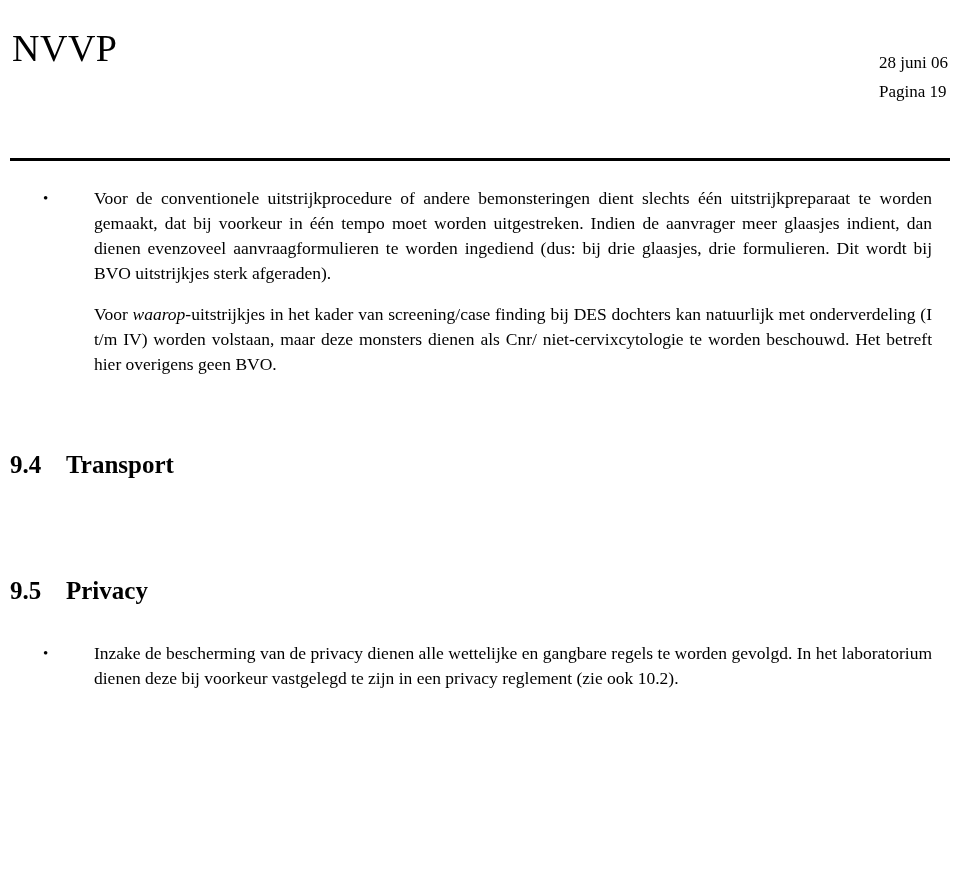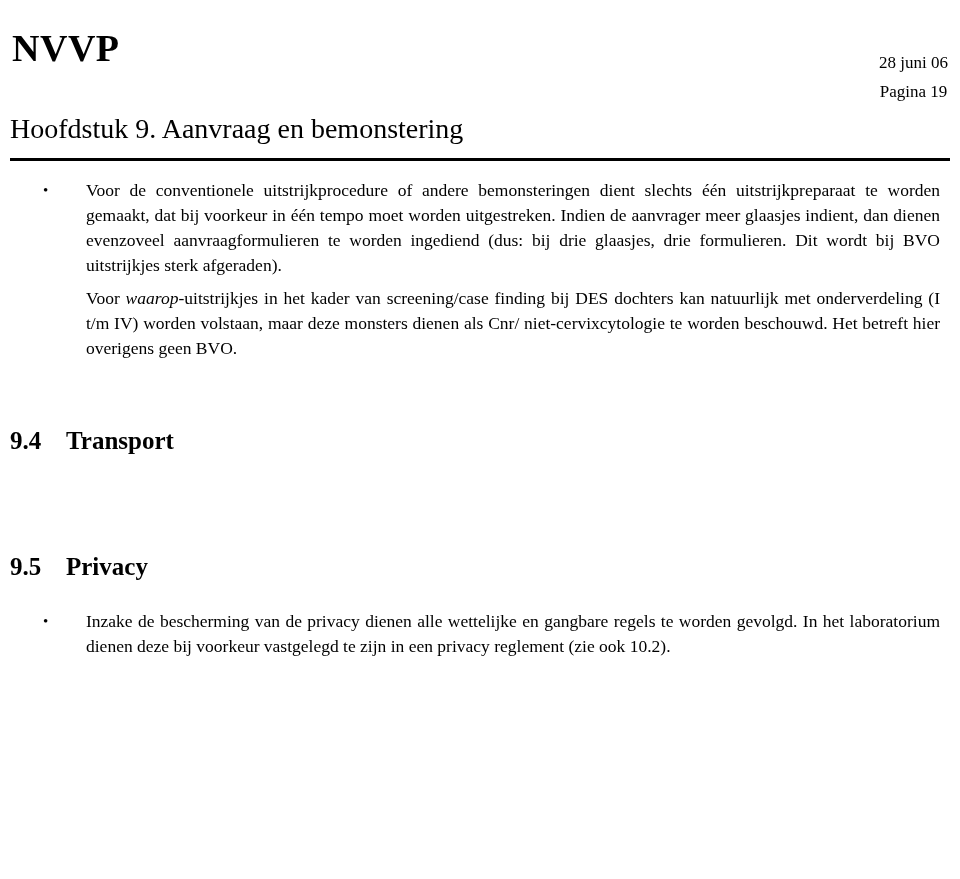--- a/index.html
+++ b/index.html
@@ -27,30 +27,30 @@
     position: relative;
     padding: 26px 12px 0 10px;
     height: 120px;
     box-sizing: border-box;
   }
   .brand {
     position: absolute;
     left: 12px;
     top: 26px;
     font-family: "Liberation Serif", "DejaVu Serif", serif;
-    font-weight: bold;
+    font-weight: normal;
     font-size: 38px;
     line-height: 44px;
     letter-spacing: 0.5px;
   }
   .header-meta {
     position: absolute;
     right: 12px;
     top: 48px;
-    text-align: center;
+    text-align: left;
     font-size: 17px;
     line-height: 29px;
     margin-left: 20px;
   }
   .header-meta div { white-space: nowrap; }
 
   .doc-title {
     position: absolute;
     left: 10px;
     top: 112px;
@@ -94,21 +94,21 @@
     position: absolute;
     left: 43px;
     top: 0;
     font-size: 15px;
     line-height: 25px;
   }
   li.bullet.nomarker::before { content: ""; }
 
   
   .bullet > p {
-    margin: 8px;
+    margin: 16px;
     text-align: justify;
     text-align-last: left;
   }
 
   
   .section-head {
     margin: 0;
     padding-left: 10px;
     font-size: 25px;
     font-weight: bold;
@@ -128,21 +128,20 @@
 <div class="page">
 
   <div class="header">
     <div class="brand">NVVP</div>
     <div class="header-meta">
       <div>28 juni 06</div>
       <div>Pagina 19</div>
     </div>
   </div>
 
-  <div class="doc-title">Hoofdstuk 9. Aanvraag en bemonstering</div>
   <div class="rule"></div>
 
   <div class="content">
 
     <ul class="bullets">
       <li class="bullet">
         <p>Voor de conventionele uitstrijkprocedure of andere bemonsteringen dient slechts één uitstrijkpreparaat te worden gemaakt, dat bij voorkeur in één tempo moet worden uitgestreken. Indien de aanvrager meer glaasjes indient, dan dienen evenzoveel aanvraagformulieren te worden ingediend (dus: bij drie glaasjes, drie formulieren. Dit wordt bij BVO uitstrijkjes sterk afgeraden).</p>
       </li>
       <li class="bullet nomarker">
         <p><span>Voor </span><i class="term">waarop</i><span>-uitstrijkjes in het kader van screening/case finding bij DES dochters kan natuurlijk met onderverdeling (I t/m  IV) worden volstaan, maar deze monsters dienen als Cnr/ niet-cervixcytologie te worden beschouwd. Het betreft hier overigens geen BVO.</span></p>

